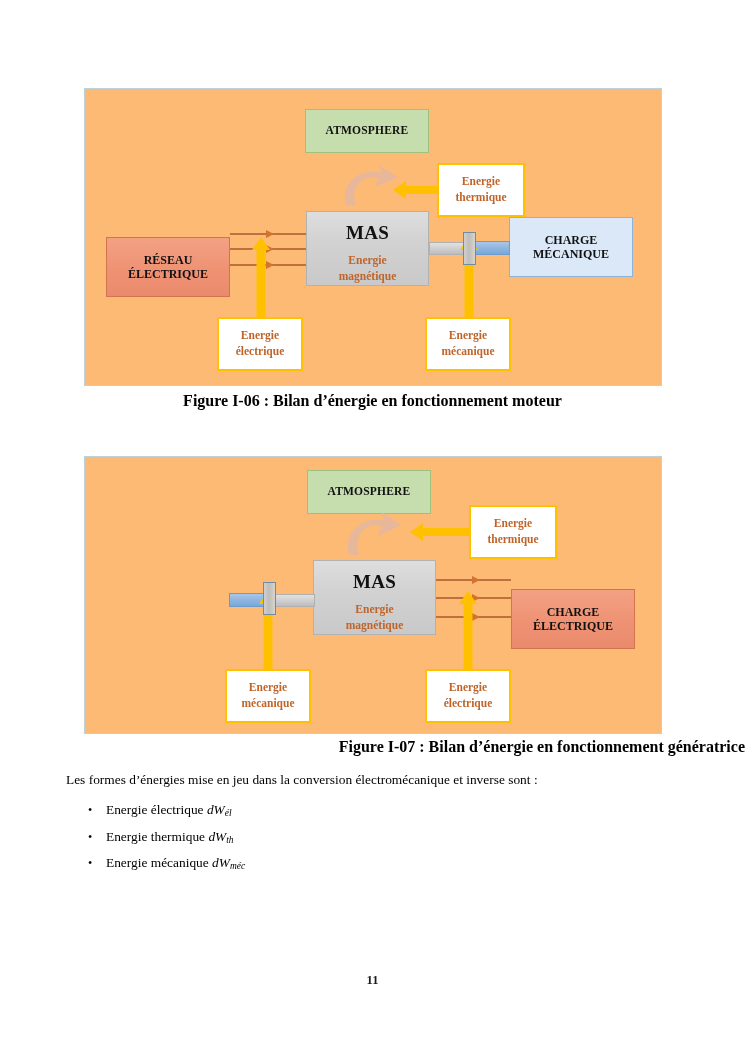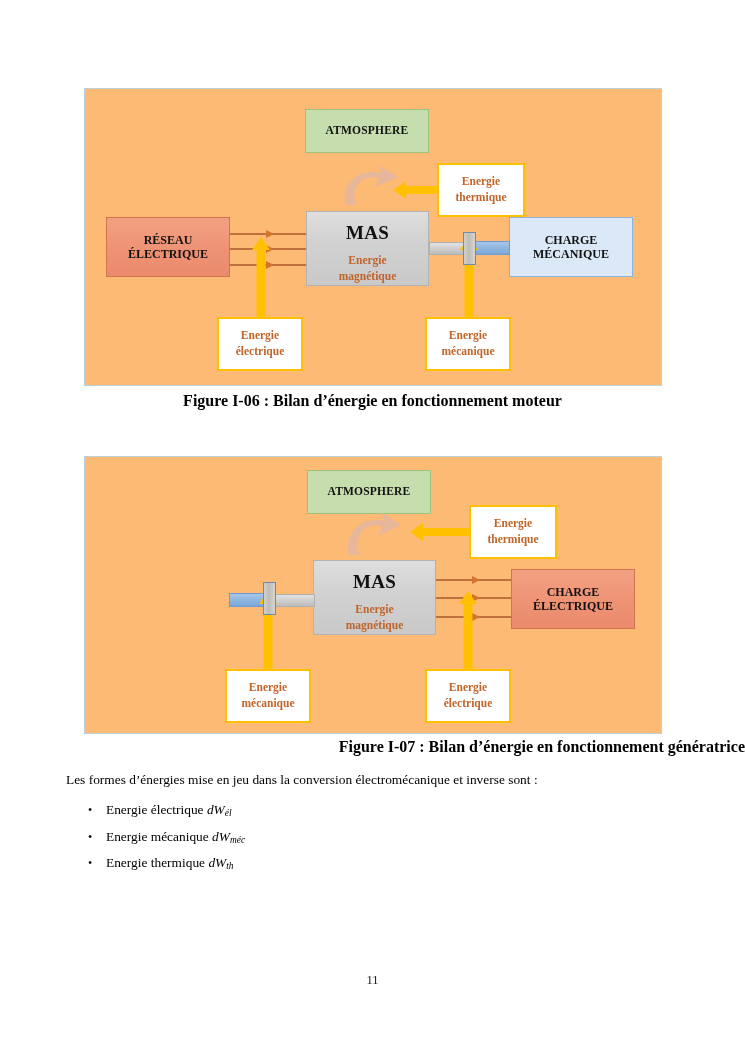--- a/index.html
+++ b/index.html
@@ -45,20 +45,21 @@
     letter-spacing: .2px;
     color: #111;
   }
 
   .blk-orange {
     background: linear-gradient(180deg,#f3a183 0%, #ef9274 55%, #ea8a6c 100%);
     border: 1px solid #d2754f;
     font-weight: bold;
     font-size: 12px;
     color: #111;
+    margin-top: 20px;
   }
 
   .blk-blue {
     background: #dbe8f7;
     border: 1px solid #8eb2da;
     font-weight: bold;
     font-size: 12px;
     color: #111;
   }
 
@@ -248,20 +249,21 @@
   }
 
   .page-number {
     position: absolute;
     left: 0;
     width: 100%;
     text-align: center;
     font-size: 12.5px;
     color: #1a1a1a;
     font-family: "Liberation Serif", serif;
+    font-weight: bold;
   }
 </style>
 </head>
 <body>
 
 <div class="figure-frame" id="figure-1-frame">
 
   <div class="blk blk-atmosphere" style="left:220px; top:20px; width:124px; height:44px;">
     <span>ATMOSPHERE</span>
   </div>
@@ -404,22 +406,22 @@
 <div class="caption" style="top:738px;text-align:right;">Figure I-07 : Bilan d’énergie  en fonctionnement génératrice</div>
 
 <div class="body-para" style="top:770px;">Les formes d’énergies mise en jeu dans la conversion électromécanique et inverse sont :</div>
 
 <ul class="bullet-list" style="top:797px;">
   <li>
     <span>Energie électrique</span>
     <span class="mathvar"><span>dW</span><sub>él</sub></span>
   </li>
   <li>
+    <span>Energie thermique</span>
+    <span class="mathvar"><span>dW</span><sub>th</sub></span>
+  </li>
+  <li>
     <span>Energie mécanique</span>
     <span class="mathvar"><span>dW</span><sub>méc</sub></span>
   </li>
-  <li>
-    <span>Energie thermique</span>
-    <span class="mathvar"><span>dW</span><sub>th</sub></span>
-  </li>
 </ul>
 
 <div class="page-number" style="top:973px;">11</div>
 
 </body></html>

